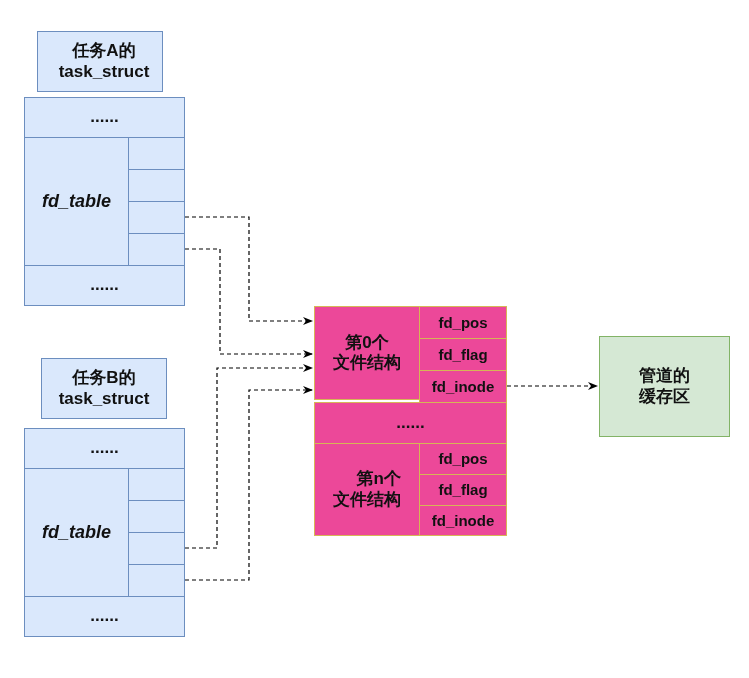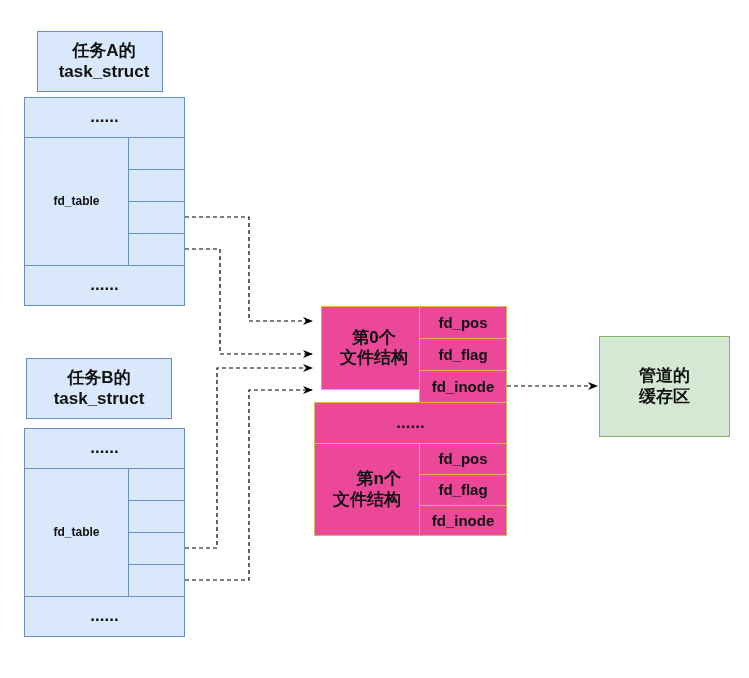--- a/index.html
+++ b/index.html
@@ -7,55 +7,55 @@
          font-family: "Liberation Sans", "DejaVu Sans", sans-serif; }
   .box { position: absolute; box-sizing: border-box; display: flex;
          align-items: center; justify-content: center; text-align: center;
          font-weight: bold; color: #111; line-height: 1.2; }
   .blue { background: #dae8fc; border: 1.5px solid #6c8ebf; }
   .yellow { background: #ec4899; border: 1.5px solid #d6b656; }
   .green { background: #d5e8d4; border: 1.5px solid #82b366; }
   .lbl { font-size: 17px; white-space: pre-line; }
   .dots { font-size: 17px; letter-spacing: 0px; }
   .field { font-size: 15px; }
-  .fdtbl { font-size: 12px; }
+  .fdtbl { font-size: 18px; font-style: italic; }
   .cn { font-size: 17px; white-space: pre-line; }
   svg.links { position: absolute; left: 0; top: 0; }
 </style>
 </head>
 <body>
 
 <div class="box blue lbl" style="left:37px; top:31px; width:126px; height:61px;padding-left:8px;">任务A的
 task_struct</div>
 
 <div>
   <div class="box blue dots" style="left:24px; top:97px; width:161px; height:41px;">......</div>
   <div class="box blue fdtbl" style="left:24px; top:137px; width:105px; height:129px;">fd_table</div>
   <div class="box blue" style="left:128px; top:137px; width:57px; height:33px;"></div>
   <div class="box blue" style="left:128px; top:169px; width:57px; height:33px;"></div>
   <div class="box blue" style="left:128px; top:201px; width:57px; height:33px;"></div>
   <div class="box blue" style="left:128px; top:233px; width:57px; height:33px;"></div>
   <div class="box blue dots" style="left:24px; top:265px; width:161px; height:41px;">......</div>
 </div>
 
-<div class="box blue lbl" style="left:26px; top:358px; width:146px; height:61px;">任务B的
+<div class="box blue lbl" style="left:41px; top:358px; width:126px; height:61px;">任务B的
 task_struct</div>
 
 <div>
   <div class="box blue dots" style="left:24px; top:428px; width:161px; height:41px;">......</div>
   <div class="box blue fdtbl" style="left:24px; top:468px; width:105px; height:129px;">fd_table</div>
   <div class="box blue" style="left:128px; top:468px; width:57px; height:33px;"></div>
   <div class="box blue" style="left:128px; top:500px; width:57px; height:33px;"></div>
   <div class="box blue" style="left:128px; top:532px; width:57px; height:33px;"></div>
   <div class="box blue" style="left:128px; top:564px; width:57px; height:33px;"></div>
   <div class="box blue dots" style="left:24px; top:596px; width:161px; height:41px;">......</div>
 </div>
 
 <div>
-  <div class="box yellow cn" style="left:314px; top:306px; width:106px; height:84px;margin-left:7px;">第0个
+  <div class="box yellow cn" style="left:314px; top:306px; width:106px; height:94px;">第0个
 文件结构</div>
   <div class="box yellow field" style="left:419px; top:306px; width:88px; height:33px;">fd_pos</div>
   <div class="box yellow field" style="left:419px; top:338px; width:88px; height:33px;">fd_flag</div>
   <div class="box yellow field" style="left:419px; top:370px; width:88px; height:33px;">fd_inode</div>
 
   <div class="box yellow dots" style="left:314px; top:402px; width:193px; height:42px;">......</div>
 
   <div class="box yellow cn" style="left:314px; top:443px; width:106px; height:93px;text-align:right;">第n个
 文件结构</div>
   <div class="box yellow field" style="left:419px; top:443px; width:88px; height:32px;">fd_pos</div>

